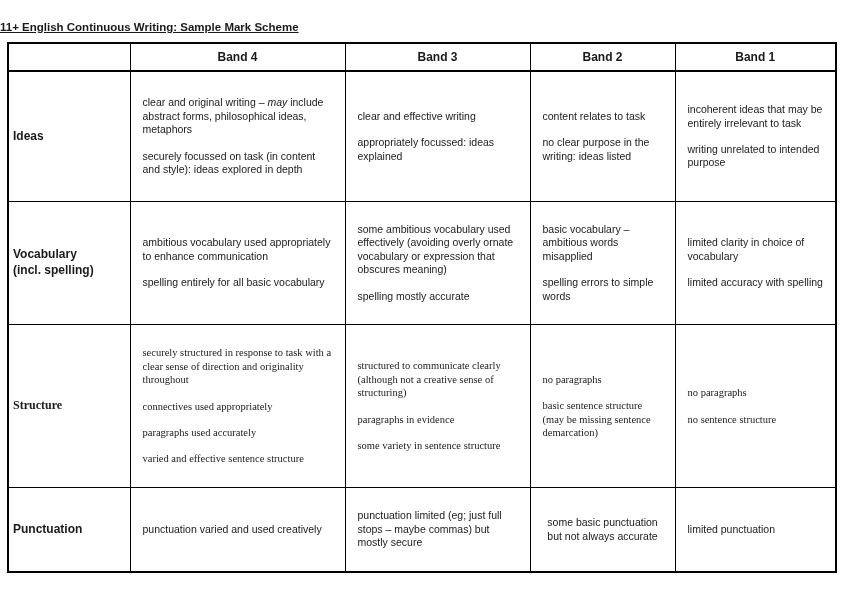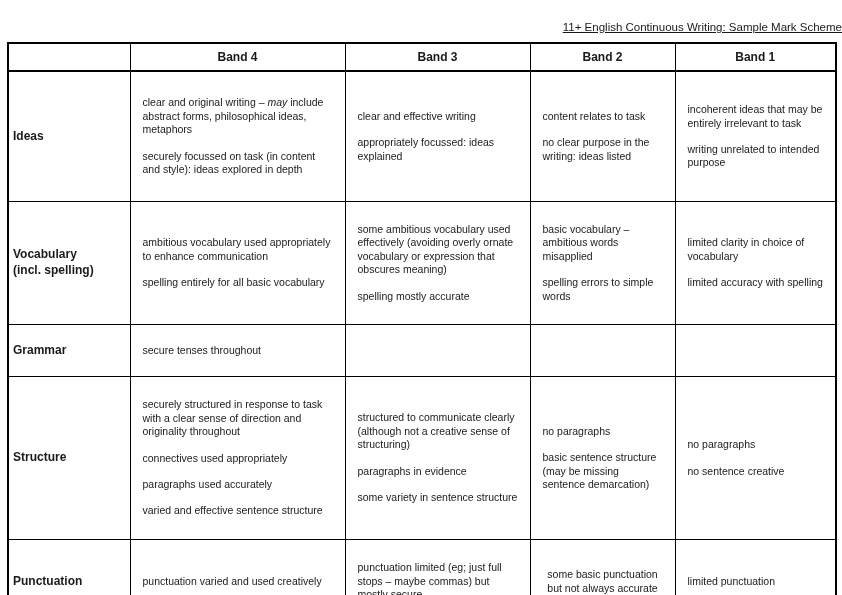--- a/index.html
+++ b/index.html
@@ -6,23 +6,23 @@
   body {
     width: 842px; height: 595px;
     background: #ffffff;
     font-family: "Liberation Sans", sans-serif;
     color: #1a1a1a;
     overflow: hidden;
   }
   .page { width: 842px; height: 595px; position: relative; }
   .title {
     padding-top: 21px;
-    text-align: right;
+    text-align: left;
     font-size: 11.5px;
-    font-weight: 400;
+    font-weight: 700;
     text-decoration: underline;
     color: #1a1a1a;
   }
   table.mark-scheme {
     border-collapse: collapse;
     table-layout: fixed;
     width: 828px;
     margin: 9px 0 0 7px;
     border: 2px solid #000;
   }
@@ -52,21 +52,21 @@
     padding: 6px 12px;
     text-align: left;
   }
   td.cell.center { text-align: center; }
   td.cell p { margin: 0; }
   td.cell p + p { margin-top: 13px; }
   em.it { font-style: italic; }
   tr.r-ideas  td { height: 117px; }
   tr.r-vocab  td { height: 110px; }
   tr.r-gram   td { height: 39px;  }
-  tr.r-struct td { height: 150px; }
+  tr.r-struct td { height: 150px; font-family: Liberation Serif, serif; }
   tr.r-punct  td { height: 71px;  }
 </style>
 </head>
 <body>
 
 <div class="page">
 
   <div class="title">11+ English Continuous Writing: Sample Mark Scheme</div>
 
   <table class="mark-scheme">
@@ -124,50 +124,41 @@
         <td class="cell">
           <p>basic vocabulary – ambitious words misapplied</p>
           <p>spelling errors to simple words</p>
         </td>
         <td class="cell">
           <p>limited clarity in choice of vocabulary</p>
           <p>limited accuracy with spelling</p>
         </td>
       </tr>
 
-      <tr class="r-gram">
-        <td class="rowlabel">Grammar</td>
-        <td class="cell">
-          <p>secure tenses throughout</p>
-        </td>
-        <td class="cell"></td>
-        <td class="cell"></td>
-        <td class="cell"></td>
-      </tr>
 
       <tr class="r-struct">
         <td class="rowlabel">Structure</td>
         <td class="cell">
           <p>securely structured in response to task with a clear sense of direction and originality throughout</p>
           <p>connectives used appropriately</p>
           <p>paragraphs used accurately</p>
           <p>varied and effective sentence structure</p>
         </td>
         <td class="cell">
           <p>structured to communicate clearly (although not a creative sense of structuring)</p>
           <p>paragraphs in evidence</p>
           <p>some variety in sentence structure</p>
         </td>
         <td class="cell">
           <p>no paragraphs</p>
           <p>basic sentence structure (may be missing sentence demarcation)</p>
         </td>
         <td class="cell">
           <p>no paragraphs</p>
-          <p>no sentence creative</p>
+          <p>no sentence structure</p>
         </td>
       </tr>
 
       <tr class="r-punct">
         <td class="rowlabel">Punctuation</td>
         <td class="cell">
           <p>punctuation varied and used creatively</p>
         </td>
         <td class="cell">
           <p>punctuation limited (eg; just full stops – maybe commas) but mostly secure</p>

